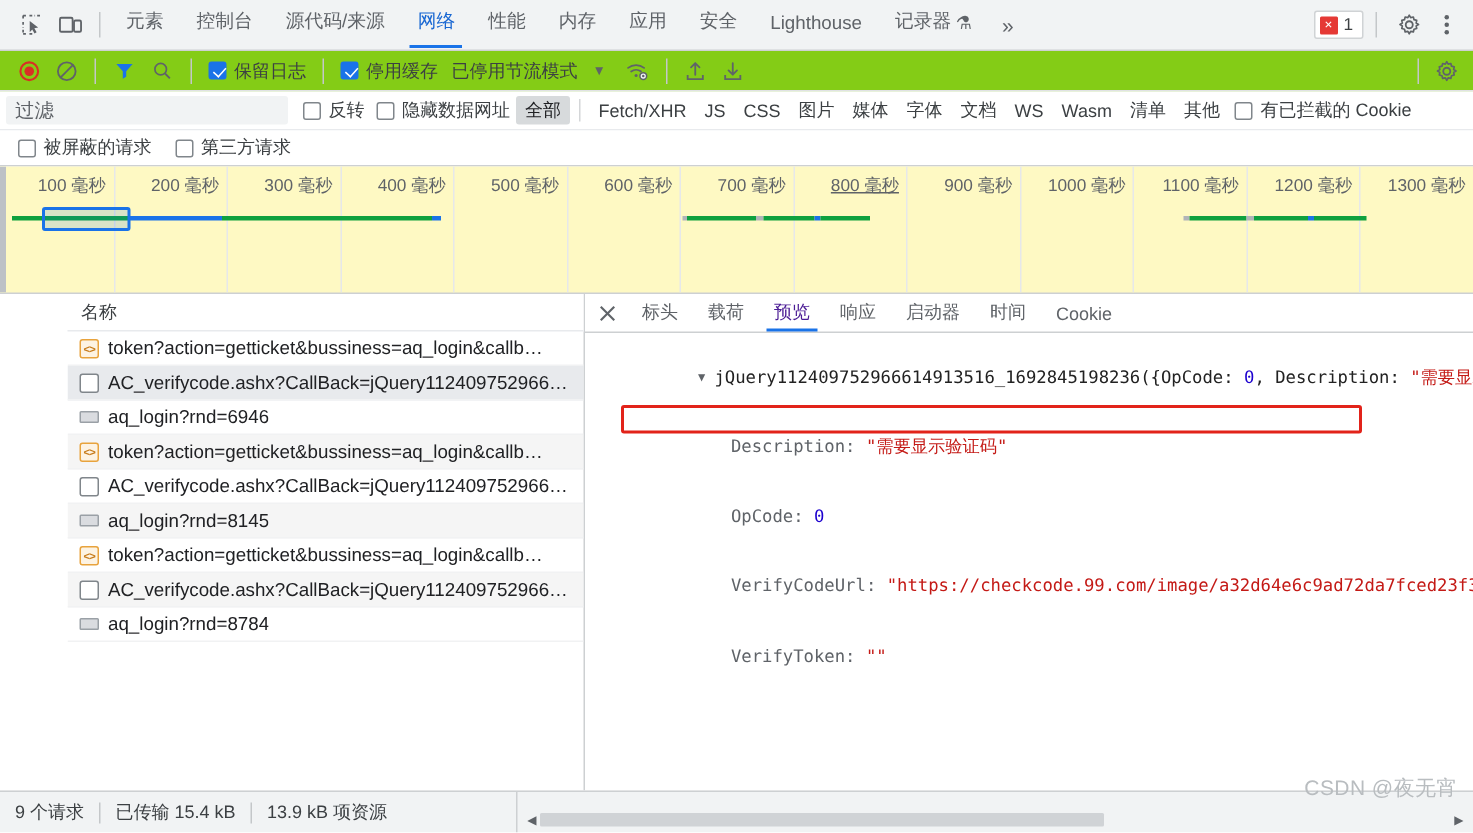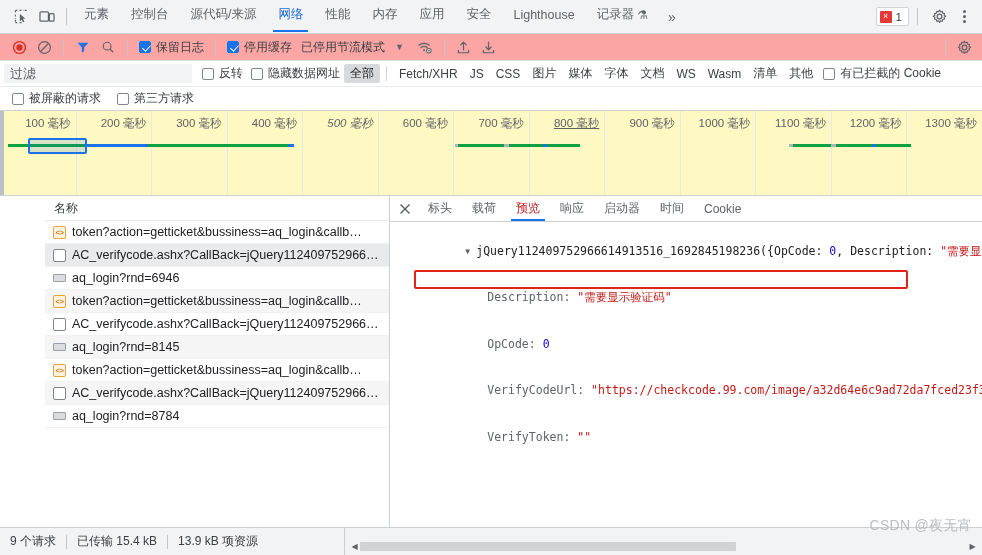--- a/index.html
+++ b/index.html
@@ -52,21 +52,21 @@
   .errsq { width: 12px; height: 12px; background: #e53935; border-radius: 1px;
            display:flex; align-items:center; justify-content:center; color:#fff;
            font-size: 9px; line-height:1; font-family:"Liberation Sans",sans-serif;}
   .errcount { font-size: 11.5px; color: #3c4043; }
   .kebab { width: 20px; display:flex; flex-direction:column; align-items:center; justify-content:center; gap:2px; cursor:pointer;}
   .kebab i { width:3px;height:3px;border-radius:50%;background:#5f6368;display:block; }
 
   
   .nettoolbar {
     height: 27px; min-height: 27px;
-    background: #fca5a5;
+    background: #84cc16;
     border-bottom: 1px solid #e0e2e4;
     display: flex; align-items: center;
     padding: 0 6px 0 7px; gap: 1px;
   }
   .ico-btn { width: 24px; height: 22px; display:flex; align-items:center; justify-content:center; color:#5f6368; cursor:pointer; flex:0 0 auto;}
   .cbwrap { display: flex; align-items: center; gap: 5px; padding: 0 4px; cursor: pointer; white-space: nowrap; }
   .cbox {
     width: 12px; height: 12px; border: 1px solid #80868b; border-radius: 2px;
     background: #fff; flex: 0 0 auto; position: relative;
   }
@@ -154,21 +154,21 @@
   .detail { flex: 1 1 auto; display: flex; flex-direction: column; min-width: 0; min-height:0; background:#fff;}
   .dtabs {
     height: 26px; min-height: 26px; display: flex; align-items: stretch;
     border-bottom: 1px solid #cdd0d2; background: #fff; padding-left: 2px;
   }
   .dclose { width: 26px; display:flex; align-items:center; justify-content:center; color:#5f6368; cursor:pointer; }
   .dtab {
     display:flex; align-items:center; padding: 0 10px; font-size: 12px;
     color: #5f6368; position: relative; cursor: pointer; white-space: nowrap;
   }
-  .dtab.sel { color: #b91c1c; text-align: center; }
+  .dtab.sel { color: #4c1d95; text-align: center; }
   .dtab.sel::after { content:""; position:absolute; left:5px; right:5px; bottom:0; height:2px; background:#1a73e8; }
   .dbody { flex: 1 1 auto; overflow: hidden; padding: 6px 0 0 4px; position: relative; }
   .jline {
     font-family: "DejaVu Sans Mono", "Liberation Mono", monospace;
     font-size: 11.5px; line-height: 15.5px; white-space: pre; color: #222;
   }
   .jroot { padding-left: 2px; }
   .jarrow { display:inline-block; width: 11px; color: #5f6368; font-size: 8px; vertical-align: 1px;}
   .jkey { color: #5f6368; }
   .jstr { color: #c41a16; }
@@ -390,21 +390,21 @@
     <div class="ov-ticks" id="ov-ticks">
         <div class="ov-tick" style="left: 75.5385px;"></div>
         <div class="ov-label" style="left: 75.5385px;">100 毫秒</div>
         <div class="ov-tick" style="left: 151.077px;"></div>
         <div class="ov-label" style="left: 151.077px;">200 毫秒</div>
         <div class="ov-tick" style="left: 226.615px;"></div>
         <div class="ov-label" style="left: 226.615px;">300 毫秒</div>
         <div class="ov-tick" style="left: 302.154px;"></div>
         <div class="ov-label" style="left: 302.154px;">400 毫秒</div>
         <div class="ov-tick" style="left: 377.692px;"></div>
-        <div class="ov-label" style="left: 377.692px; font-style: italic;">500 毫秒</div>
+        <div class="ov-label" style="left: 377.692px;">500 毫秒</div>
         <div class="ov-tick" style="left: 453.231px;"></div>
         <div class="ov-label" style="left: 453.231px;">600 毫秒</div>
         <div class="ov-tick" style="left: 528.769px;"></div>
         <div class="ov-label" style="left: 528.769px;">700 毫秒</div>
         <div class="ov-tick" style="left: 604.308px;"></div>
         <div class="ov-label" style="left: 604.308px; text-decoration: underline;">800 毫秒</div>
         <div class="ov-tick" style="left: 679.846px;"></div>
         <div class="ov-label" style="left: 679.846px;">900 毫秒</div>
         <div class="ov-tick" style="left: 755.385px;"></div>
         <div class="ov-label" style="left: 755.385px;">1000 毫秒</div>

